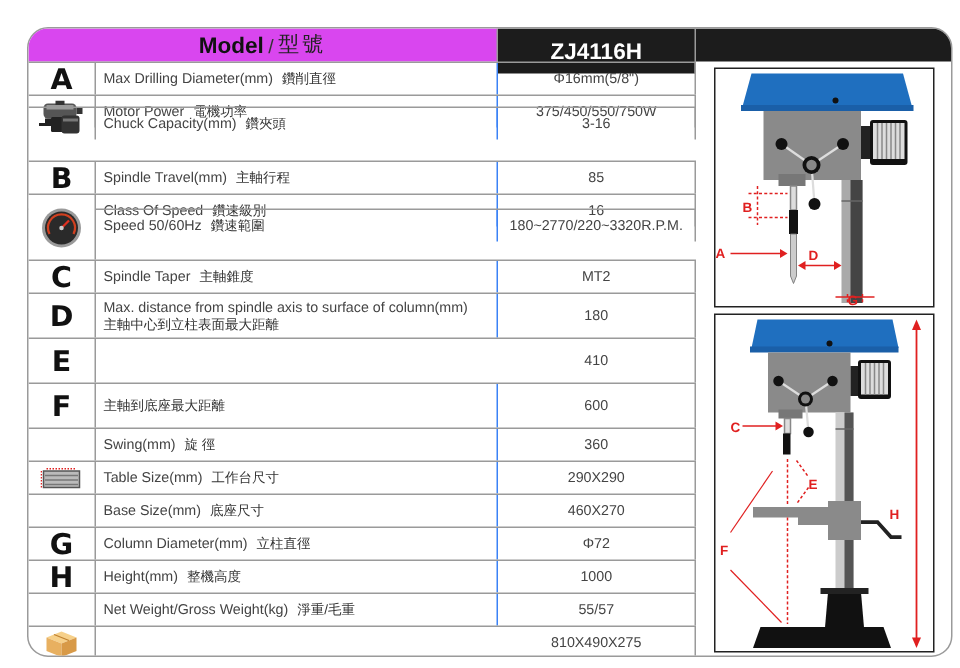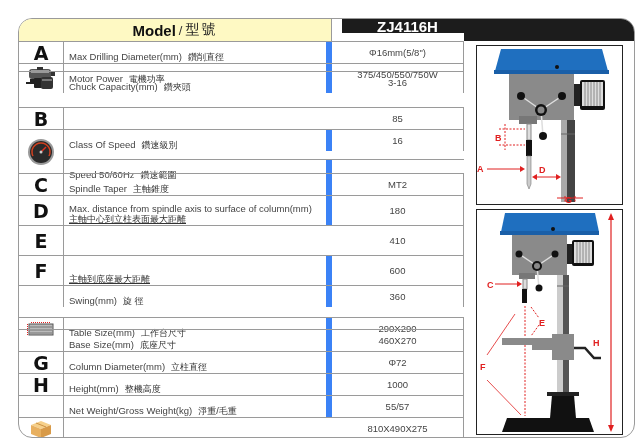--- a/index.html
+++ b/index.html
@@ -1,30 +1,30 @@
 <!DOCTYPE html>
 <html><head>
 <meta charset="utf-8">
 <style>
   html, body { margin:0; padding:0; background:#ffffff; }
   body { width:640px; height:445px; position:relative; overflow:hidden; font-family:"Liberation Sans", sans-serif; }
   .frame { position:absolute; left:18px; top:18px; width:617px; height:420px; border:1px solid #9a9a9a; border-radius:14px 14px 14px 14px; box-sizing:border-box; overflow:hidden; background:#fff; }
-  .hdr-model { position:absolute; left:0; top:0; width:313px; height:22px; background:#fef9c3; display:flex; align-items:center; justify-content:center; border-right:1px solid #9a9a9a; box-sizing:border-box; }
+  .hdr-model { position:absolute; left:0; top:0; width:313px; height:22px; background:#d946ef; display:flex; align-items:center; justify-content:center; border-right:1px solid #9a9a9a; box-sizing:border-box; }
   .hdr-model .m { font-weight:bold; font-size:15px; color:#111; }
   .hdr-model .sep { font-size:13px; color:#333; margin:0 3px; }
   .hdr-model .cn { font-size:14px; color:#222; letter-spacing:2px; }
-  .hdr-val { position:absolute; left:313px; top:0; width:132px; height:14px; background:#1c1c1c; color:#fff; font-weight:bold; font-size:15px; display:flex; align-items:center; justify-content:center; border-right:1px solid #9a9a9a; box-sizing:border-box;margin-left:10px; }
+  .hdr-val { position:absolute; left:313px; top:0; width:132px; height:30px; background:#1c1c1c; color:#fff; font-weight:bold; font-size:15px; display:flex; align-items:center; justify-content:center; border-right:1px solid #9a9a9a; box-sizing:border-box; }
   .hdr-right { position:absolute; left:445px; top:0; width:172px; height:22px; background:#1c1c1c; }
   .rows { position:absolute; left:0; top:22px; width:445px; }
   .row { position:absolute; left:0; width:445px; border-top:1px solid #9a9a9a; box-sizing:border-box; }
   .cell-icon { position:absolute; left:0; top:0; width:45px; height:100%; display:flex; align-items:center; justify-content:center; border-right:1px solid #9a9a9a; box-sizing:border-box; }
-  .cell-desc { position:absolute; left:45px; top:0; width:268px; height:100%; padding-left:5px; display:flex; flex-direction:column; justify-content:flex-end; border-right:6px solid #3b82f6; box-sizing:border-box; font-size:9.5px; color:#444; line-height:11px; }
+  .cell-desc { position:absolute; left:45px; top:0; width:268px; height:100%; padding-left:5px; display:flex; flex-direction:column; justify-content:center; border-right:1px solid #3b82f6; box-sizing:border-box; font-size:9.5px; color:#444; line-height:11px; }
   .cell-val { position:absolute; left:313px; top:0; width:132px; height:100%; display:flex; align-items:center; justify-content:center; border-right:1px solid #9a9a9a; box-sizing:border-box; font-size:9.5px; color:#444; }
   .cn-inline { margin-left:6px; color:#333; font-size:9px; }
-  .cn-line { color:#333; font-size:9px;text-decoration:underline; }
+  .cn-line { color:#333; font-size:9px; }
   .letter { font-weight:900; font-size:19px; color:#111; font-family:"DejaVu Sans", sans-serif; }
   .gauge-merge { position:absolute; left:0; width:45px; display:flex; align-items:center; justify-content:center; background:#fff; border-right:1px solid #9a9a9a; box-sizing:border-box; }
   .panel { position:absolute; background:#fff; border:1px solid #222; box-sizing:border-box; }
 </style>
 </head>
 <body>
 
 <div class="frame">
   <div class="hdr-model">
     <span class="m">Model</span>
@@ -75,36 +75,40 @@
       <div class="cell-desc">
           <div><span>Chuck Capacity(mm)</span><span class="cn-inline">鑽夾頭</span></div>
         </div>
       <div class="cell-val">3-16</div>
     </div>
 
     <div class="row" style="top:66px;height:22px">
       <div class="cell-icon">
           <span class="letter">B</span>
         </div>
+      <div class="cell-desc">
+          <div><span>Spindle Travel(mm)</span><span class="cn-inline">主軸行程</span></div>
+        </div>
       <div class="cell-val">85</div>
     </div>
 
     <div class="row" style="top:88px;height:22px">
       <div class="cell-icon" style="border-right:none"></div>
       <div class="cell-desc">
           <div><span>Class Of Speed</span><span class="cn-inline">鑽速級別</span></div>
         </div>
       <div class="cell-val">16</div>
     </div>
 
-    <div class="row" style="top:118px;height:22px">
+    <div class="row" style="top:98px;height:22px">
       <div class="cell-icon" style="border-right:none"></div>
       <div class="cell-desc">
           <div><span>Speed 50/60Hz</span><span class="cn-inline">鑽速範圍</span></div>
         </div>
+      <div class="cell-val">180~2770/220~3320R.P.M.</div>
     </div>
 
     <div class="gauge-merge" style="top:89px;height:43px">
       <svg width="28" height="28" viewBox="0 0 28 28">
         <circle cx="14" cy="14" r="13" fill="#9a9a9a"></circle>
         <circle cx="14" cy="14" r="11" fill="#2a2a2a"></circle>
         <path d="M6 18 A9 9 0 1 1 22 18" stroke="#d04020" stroke-width="1.5" fill="none"></path>
         <line x1="14" y1="14" x2="19" y2="9" stroke="#e03020" stroke-width="1.5"></line>
         <circle cx="14" cy="14" r="1.5" fill="#ccc"></circle>
       </svg>
@@ -149,21 +153,21 @@
     </div>
 
     <div class="row" style="top:244px;height:22px">
       <div class="cell-icon"></div>
       <div class="cell-desc">
           <div><span>Swing(mm)</span><span class="cn-inline">旋 徑</span></div>
         </div>
       <div class="cell-val">360</div>
     </div>
 
-    <div class="row" style="top:276px;height:22px">
+    <div class="row" style="top:266px;height:22px">
       <div class="cell-icon">
         <svg width="28" height="14" viewBox="0 0 28 14">
           <rect x="2" y="2" width="24" height="11" fill="#bbb" stroke="#555" stroke-width="1"></rect>
           <line x1="3" y1="5" x2="25" y2="5" stroke="#777"></line>
           <line x1="3" y1="8" x2="25" y2="8" stroke="#777"></line>
           <line x1="3" y1="11" x2="25" y2="11" stroke="#777"></line>
           <line x1="4" y1="0.5" x2="24" y2="0.5" stroke="#e02020" stroke-dasharray="1,1"></line>
           <line x1="0.5" y1="2" x2="0.5" y2="13" stroke="#e02020" stroke-dasharray="1,1"></line>
         </svg>
       </div>

